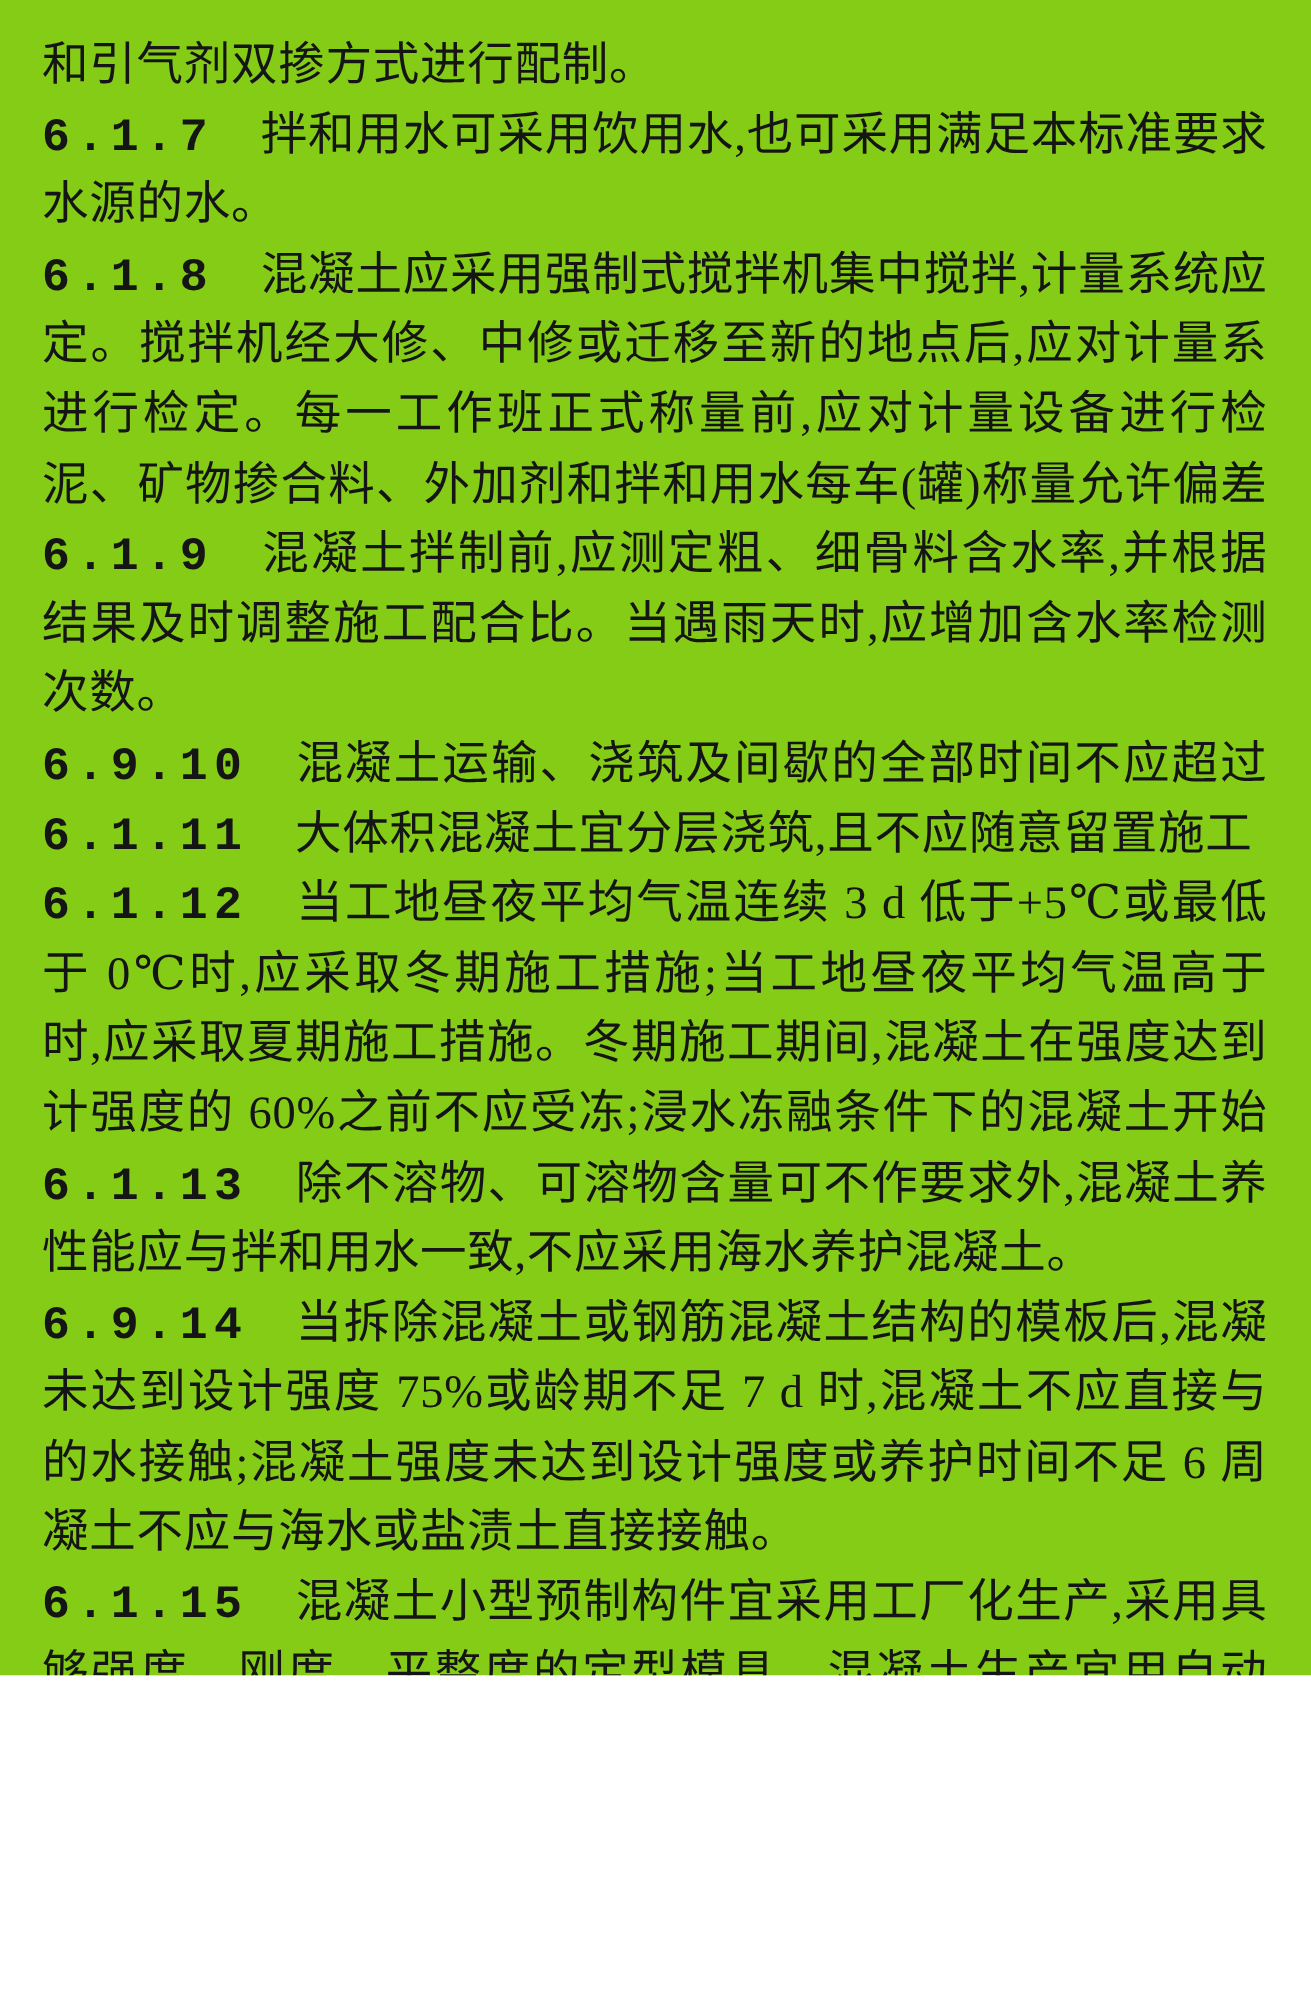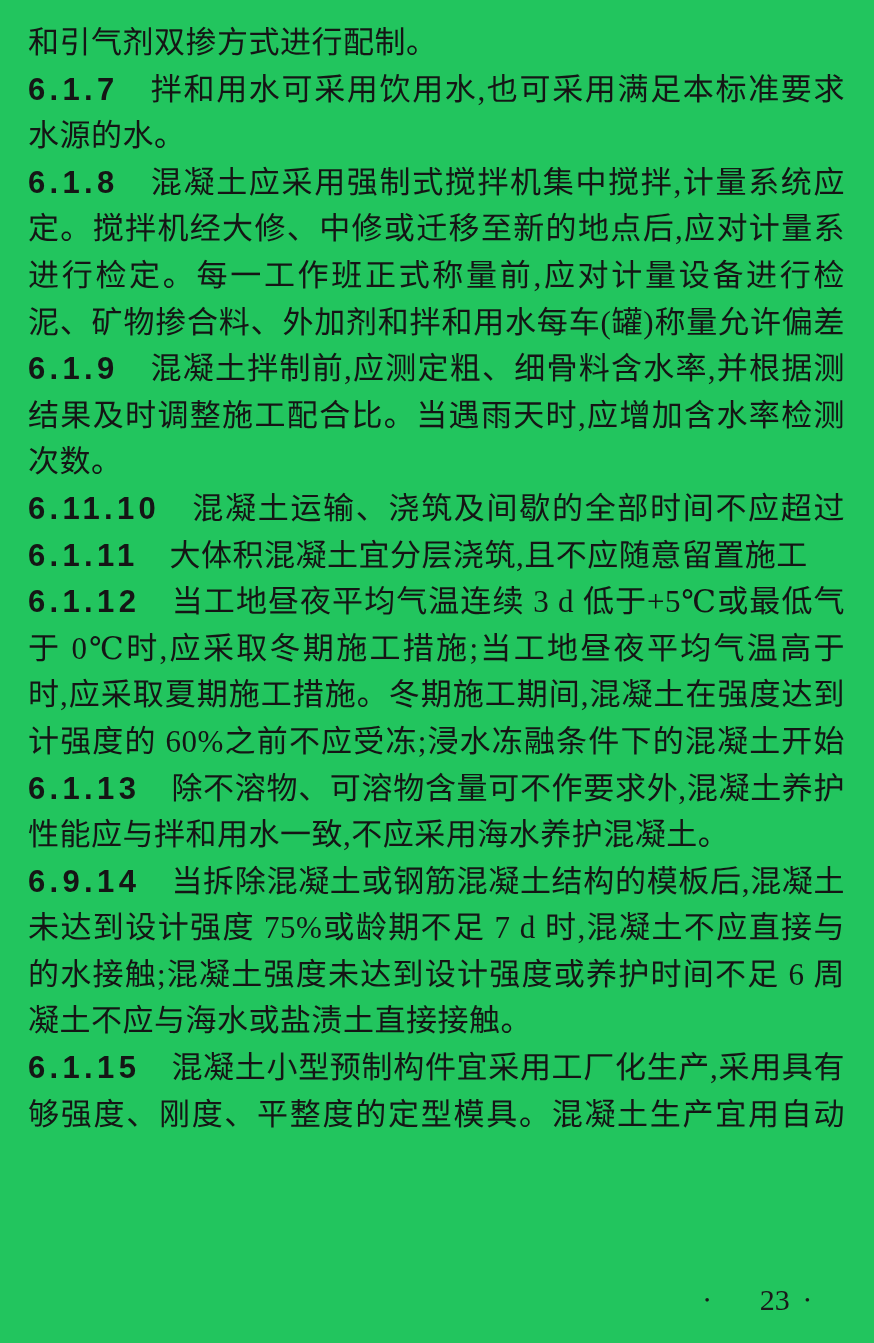--- a/index.html
+++ b/index.html
@@ -1,21 +1,21 @@
 <!DOCTYPE html>
 <html lang="zh-CN"><head>
 <meta charset="utf-8">
 <style>
   html, body { margin: 0; padding: 0; background: #ffffff; }
   .page {
     position: relative;
     width: 874px;
-    height: 1343px;
+    height: 1117px;
     box-sizing: border-box;
-    background: #22c55e;
+    background: #84cc16;
     padding: 20px 16px 0 28px;
     font-family: "Liberation Serif", "DejaVu Serif", serif;
     color: #151515;
     overflow: hidden;
   }
   .body-text { width: 817px; }
   .line {
     height: 46.6px;
     line-height: 46.6px;
     font-size: 31px;
@@ -25,21 +25,21 @@
   }
   .line.full {
     text-align: justify;
     text-align-last: justify;
     text-justify: inter-character;
   }
   .num {
     font-weight: 700;
     letter-spacing: 0.14em;
     margin-right: 1em;
-    font-family: Liberation Sans, sans-serif;
+    font-family: Liberation Mono, monospace;
   }
   .num:empty { margin-right: 0; letter-spacing: 0; }
   .footer {
     position: absolute;
     right: 64px;
     top: 1280px;
     height: 40px;
     display: flex;
     align-items: center;
     gap: 15px;
@@ -57,21 +57,21 @@
     <div class="line"><span class="num"></span><span class="txt">和引气剂双掺方式进行配制。</span></div>
     <div class="line full"><span class="num">6.1.7</span><span class="txt">拌和用水可采用饮用水,也可采用满足本标准要求的其他</span></div>
     <div class="line"><span class="num"></span><span class="txt">水源的水。</span></div>
     <div class="line full"><span class="num">6.1.8</span><span class="txt">混凝土应采用强制式搅拌机集中搅拌,计量系统应定期检</span></div>
     <div class="line full"><span class="num"></span><span class="txt">定。搅拌机经大修、中修或迁移至新的地点后,应对计量系统重新</span></div>
     <div class="line full"><span class="num"></span><span class="txt">进行检定。每一工作班正式称量前,应对计量设备进行检查。水</span></div>
     <div class="line full"><span class="num"></span><span class="txt">泥、矿物掺合料、外加剂和拌和用水每车(罐)称量允许偏差不应大</span></div>
     <div class="line full"><span class="num">6.1.9</span><span class="txt">混凝土拌制前,应测定粗、细骨料含水率,并根据测试</span></div>
     <div class="line full"><span class="num"></span><span class="txt">结果及时调整施工配合比。当遇雨天时,应增加含水率检测</span></div>
     <div class="line"><span class="num"></span><span class="txt">次数。</span></div>
-    <div class="line full"><span class="num">6.11.10</span><span class="txt">混凝土运输、浇筑及间歇的全部时间不应超过混凝土的</span></div>
+    <div class="line full"><span class="num">6.9.10</span><span class="txt">混凝土运输、浇筑及间歇的全部时间不应超过混凝土的</span></div>
     <div class="line"><span class="num">6.1.11</span><span class="txt">大体积混凝土宜分层浇筑,且不应随意留置施工缝。</span></div>
     <div class="line full"><span class="num">6.1.12</span><span class="txt">当工地昼夜平均气温连续 3 d 低于+5℃或最低气温低</span></div>
     <div class="line full"><span class="num"></span><span class="txt">于 0℃时,应采取冬期施工措施;当工地昼夜平均气温高于 30℃</span></div>
     <div class="line full"><span class="num"></span><span class="txt">时,应采取夏期施工措施。冬期施工期间,混凝土在强度达到设</span></div>
     <div class="line full"><span class="num"></span><span class="txt">计强度的 60%之前不应受冻;浸水冻融条件下的混凝土开始受冻</span></div>
     <div class="line full"><span class="num">6.1.13</span><span class="txt">除不溶物、可溶物含量可不作要求外,混凝土养护用水的</span></div>
     <div class="line"><span class="num"></span><span class="txt">性能应与拌和用水一致,不应采用海水养护混凝土。</span></div>
     <div class="line full"><span class="num">6.9.14</span><span class="txt">当拆除混凝土或钢筋混凝土结构的模板后,混凝土强度</span></div>
     <div class="line full"><span class="num"></span><span class="txt">未达到设计强度 75%或龄期不足 7 d 时,混凝土不应直接与流动</span></div>
     <div class="line full"><span class="num"></span><span class="txt">的水接触;混凝土强度未达到设计强度或养护时间不足 6 周时,混</span></div>

